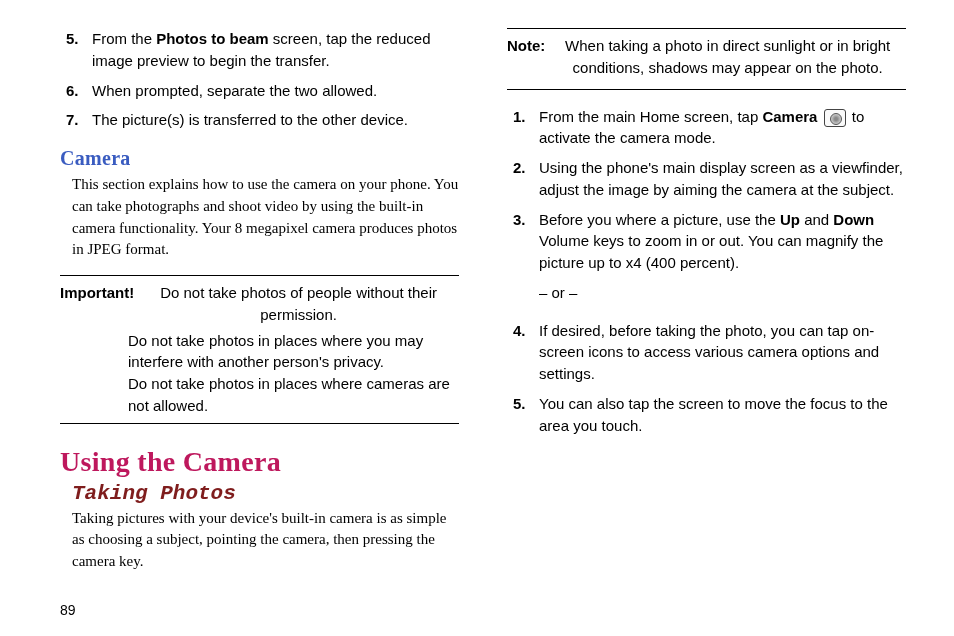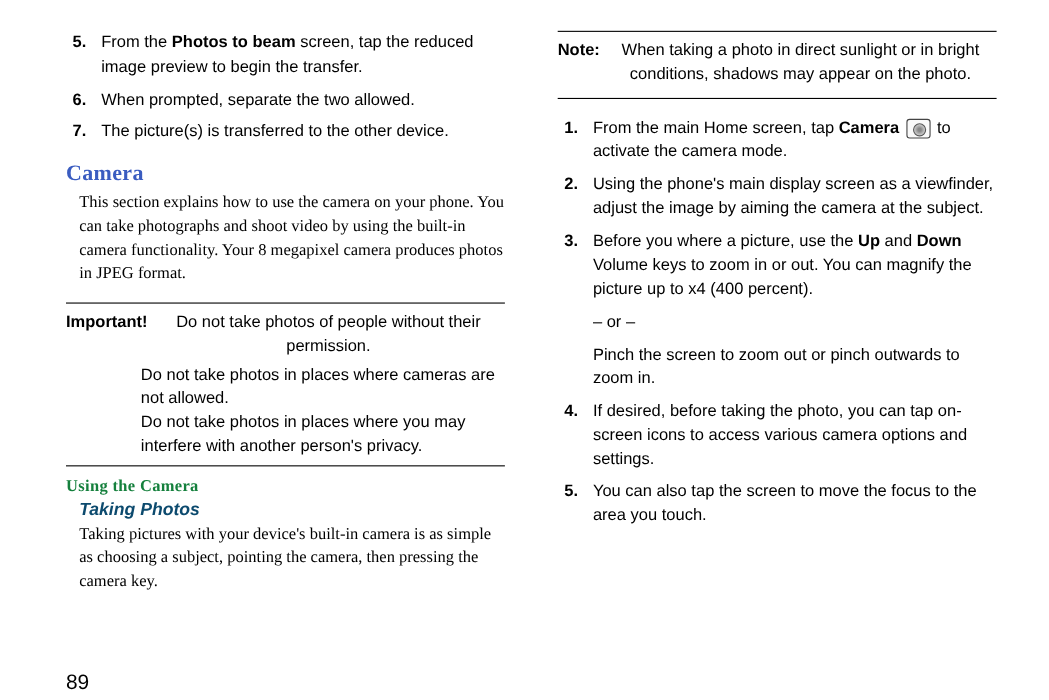--- a/index.html
+++ b/index.html
@@ -40,31 +40,32 @@
       font-weight: bold;
       color: #3a5cc0;
       font-size: 20px;
       margin-top: 8px;
       margin-bottom: 4px;
       letter-spacing: 0.3px;
     }
     .heading-using {
       font-family: Georgia, 'Times New Roman', serif;
       font-weight: bold;
-      color: #15803d;
-      font-size: 15px;
+      color: #be185d;
+      font-size: 28px;
+      margin-top: 12px;
       margin-bottom: 4px;
       letter-spacing: 0.3px;
     }
     .subheading {
-      font-family: Liberation Sans, sans-serif;
+      font-family: Liberation Mono, monospace;
       font-weight: bold;
       font-style: italic;
-      color: #0c4a6e;
-      font-size: 16px;
+      color: #7f1d1d;
+      font-size: 21px;
       margin-bottom: 3px;
       margin-left: 12px;
     }
     .para {
       font-size: 15px;
       line-height: 1.45;
       margin-bottom: 10px;
       margin-left: 12px;
       font-family: Liberation Serif, serif;
     }
@@ -104,22 +105,22 @@
       content: ""; position: absolute;
       width: 10px; height: 10px;
       border: 1px solid #555;
       border-radius: 50%;
       left: 5px; top: 3px;
       background: radial-gradient(circle, #888 20%, #ccc 70%);
     }
     .page-num {
       position: absolute;
       left: 60px;
-      bottom: 4px;
-      font-size: 19px;
+      bottom: 18px;
+      font-size: 14px;
       margin-top: 12px;
     }
     .li-body-para { margin-bottom: 8px; }
   </style>
 </head>
 <body>
 
 <div class="column col-left">
 
   <div class="ol-item">
@@ -140,22 +141,22 @@
   </div>
 
   <div class="heading-camera">Camera</div>
   <div class="para">This section explains how to use the camera on your phone. You can take photographs and shoot video by using the built-in camera functionality. Your 8 megapixel camera produces photos in JPEG format.</div>
 
   <div class="callout-wrap">
     <div class="callout">
       <span class="callout-head">Important!</span>
       <span class="callout-body"> Do not take photos of people without their permission.</span>
     </div>
+    <div class="important-lines" style="font-size:15px;line-height:1.45;">Do not take photos in places where you may interfere with another person's privacy.</div>
     <div class="important-lines" style="font-size:15px;line-height:1.45;">Do not take photos in places where cameras are not allowed.</div>
-    <div class="important-lines" style="font-size:15px;line-height:1.45;">Do not take photos in places where you may interfere with another person's privacy.</div>
   </div>
 
   <div class="heading-using">Using the Camera</div>
   <div class="subheading">Taking Photos</div>
   <div class="para">Taking pictures with your device's built-in camera is as simple as choosing a subject, pointing the camera, then pressing the camera key.</div>
 
 </div>
 
 <div class="column col-right">
 
@@ -179,21 +180,20 @@
     <div class="ol-body">Using the phone's main display screen as a viewfinder, adjust the image by aiming the camera at the subject.</div>
   </div>
 
   <div class="ol-item">
     <div class="ol-num">3.</div>
     <div class="ol-body">
       <div class="li-body-para">
         <span>Before you where a picture, use the </span><span class="bold">Up</span><span> and </span><span class="bold">Down</span><span> Volume keys to zoom in or out. You can magnify the picture up to x4 (400 percent).</span>
       </div>
       <div class="li-body-para">– or –</div>
-      <div>Pinch the screen to zoom out or pinch outwards to zoom in.</div>
     </div>
   </div>
 
   <div class="ol-item">
     <div class="ol-num">4.</div>
     <div class="ol-body">If desired, before taking the photo, you can tap on-screen icons to access various camera options and settings.</div>
   </div>
 
   <div class="ol-item">
     <div class="ol-num">5.</div>

